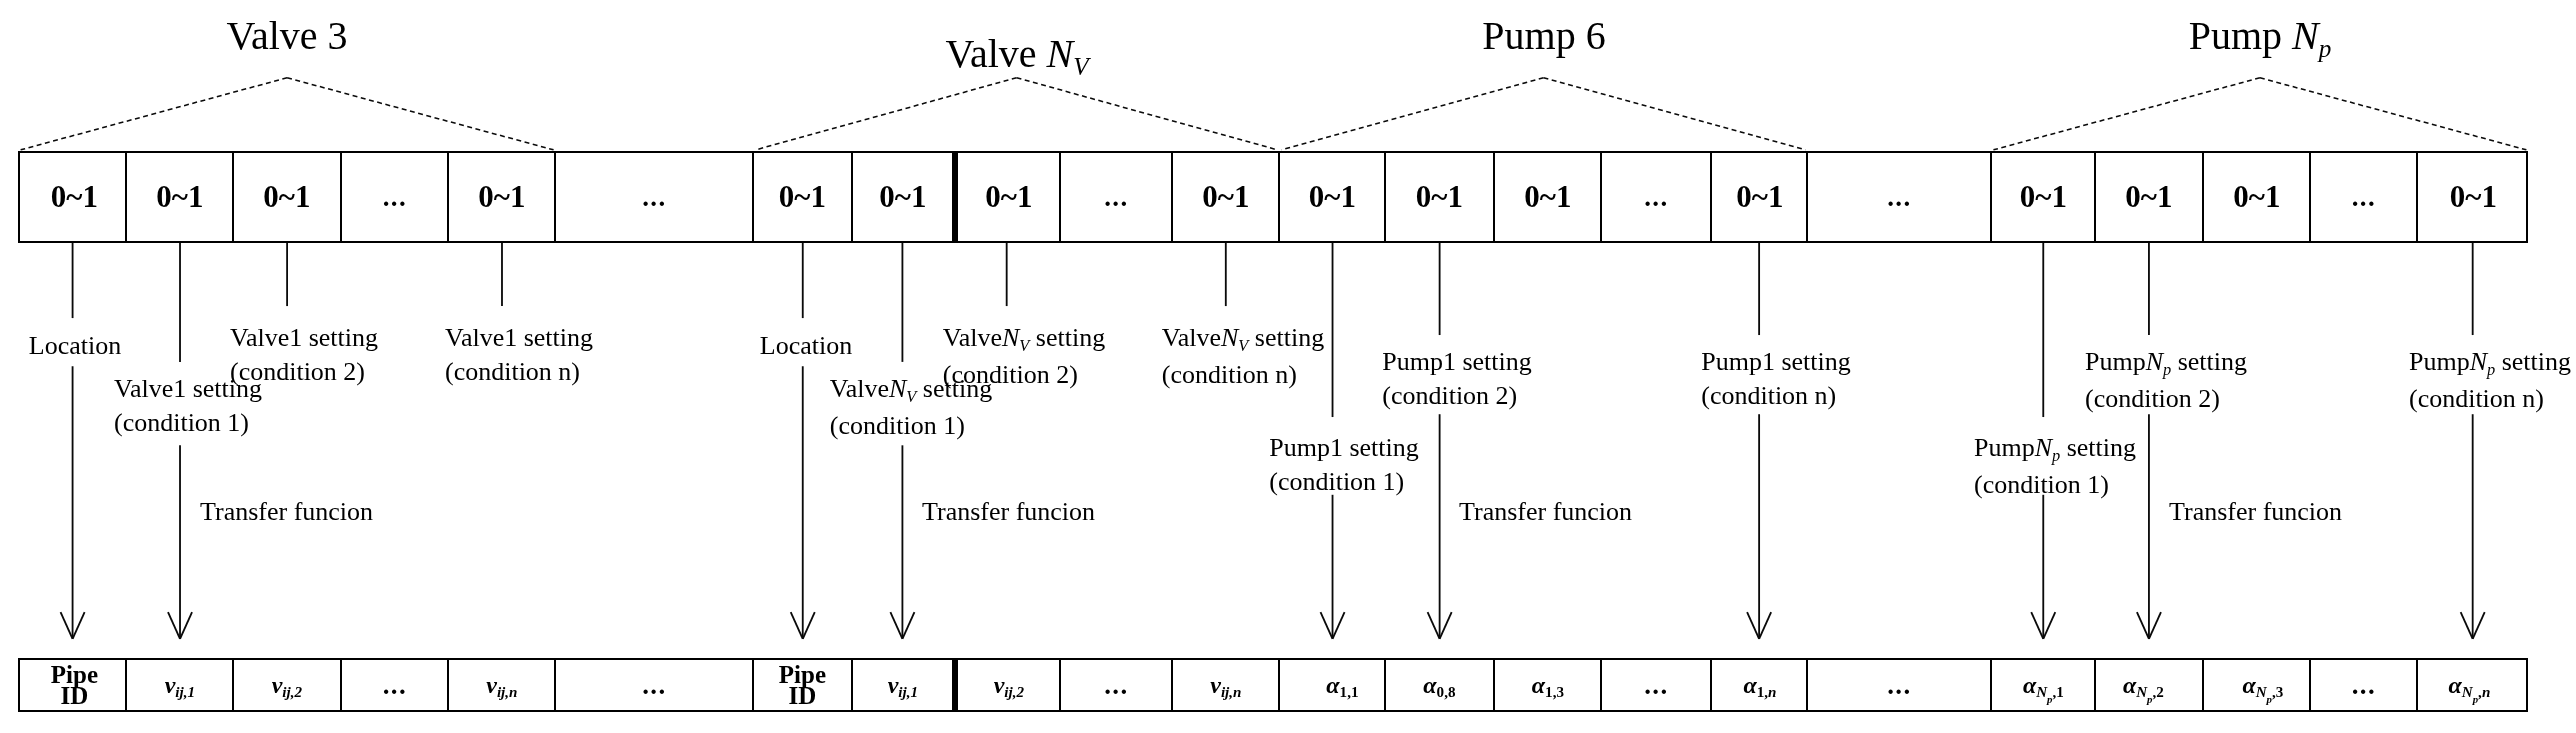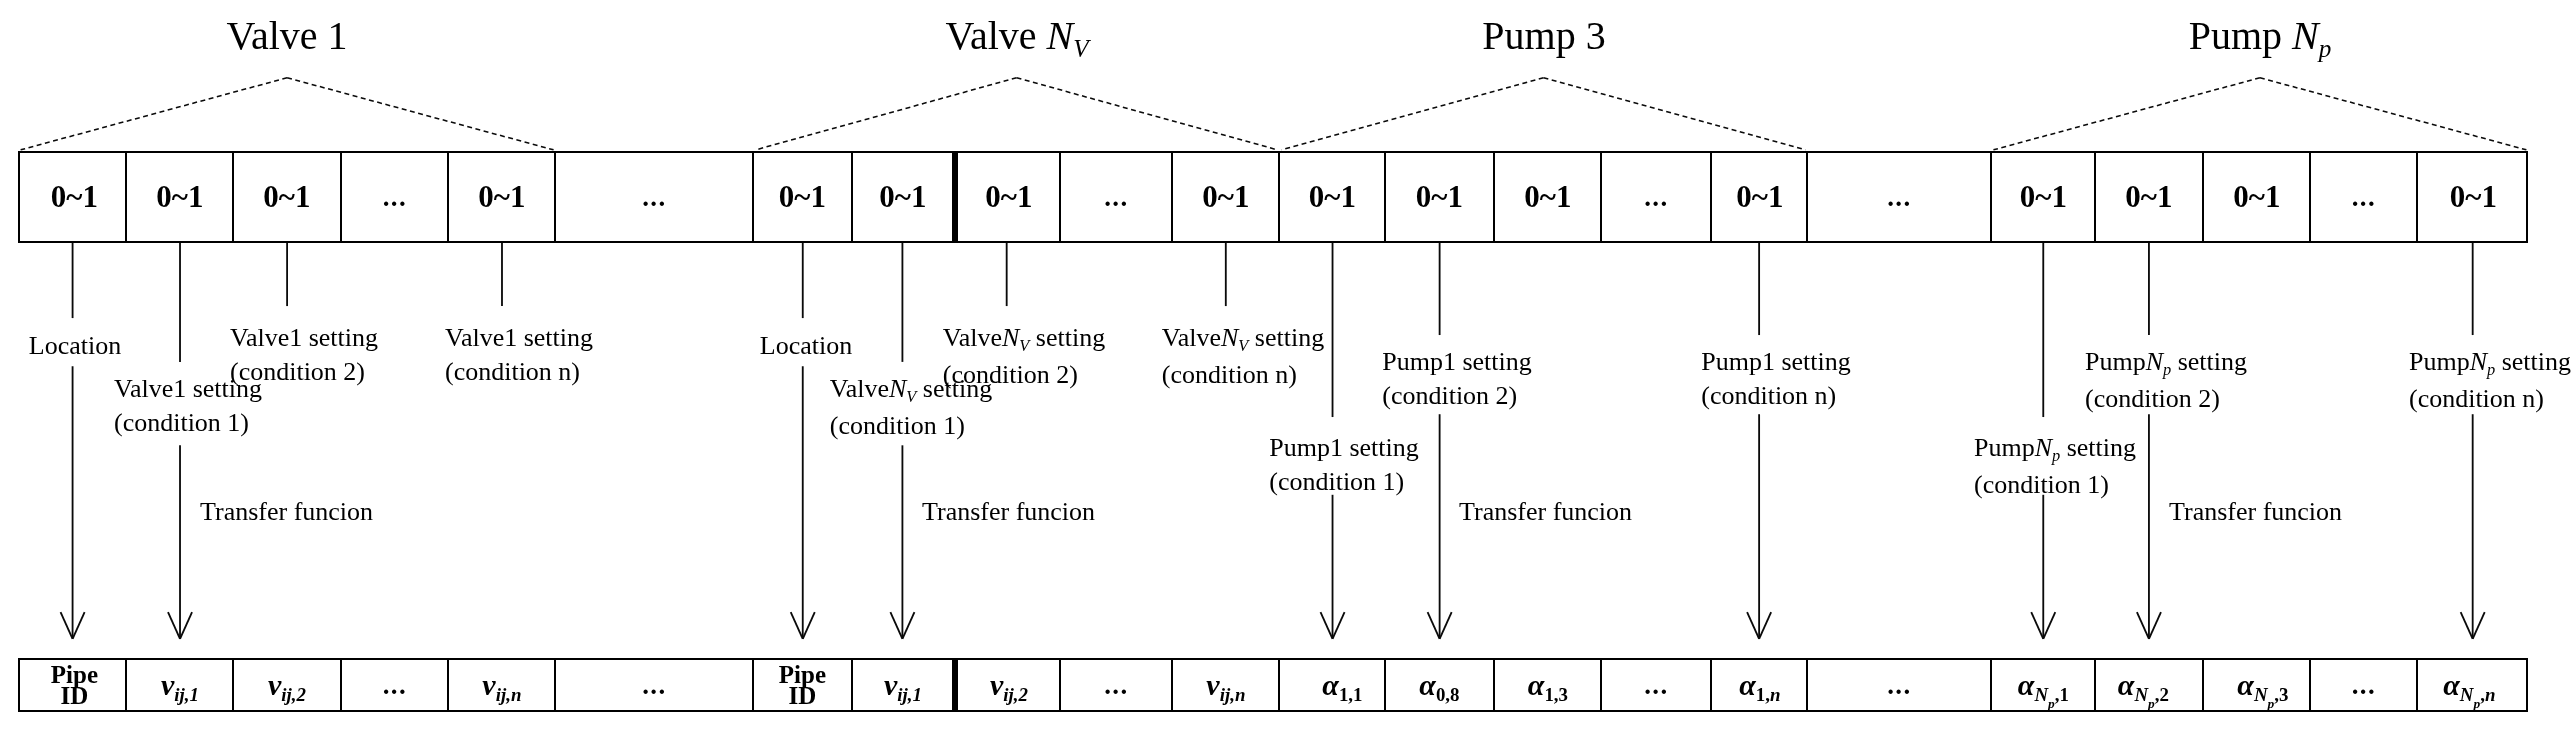--- a/index.html
+++ b/index.html
@@ -28,21 +28,21 @@
   .cell{
     position:absolute;top:0;height:100%;box-sizing:border-box;
     border-left:2.1px solid #000;display:flex;align-items:center;justify-content:center;
     overflow:visible;
   }
   .cell.no-border{border-left:none;}
   .cell.thick{border-left-width:6.4px;}
 
   .top-text{font-weight:bold;font-size:31px;}
   .dots{font-weight:bold;font-size:27px;letter-spacing:1.4px;}
-  .bot-base{font-weight:bold;font-size:30px;white-space:nowrap;}
+  .bot-base{font-weight:bold;font-size:24px;white-space:nowrap;}
   .pipe{font-weight:bold;font-size:25px;line-height:21px;text-align:center;}
 
   .mid-label{
     position:absolute;font-size:26px;line-height:34px;white-space:nowrap;text-align:left;
   }
   .mid-label.centered{transform:translateX(-50%);}
 
   .it{font-style:italic;}
   .sub1{font-size:63%;position:relative;top:0.33em;}
   .sub2{font-size:45%;position:relative;top:0.95em;}
@@ -135,23 +135,23 @@
         <line x1="3057" y1="866" x2="3040" y2="904" class="head"></line>
       </g>
       <g>
         <line x1="3498" y1="343" x2="3498" y2="474" class="arrow-line"></line>
         <line x1="3498" y1="586" x2="3498" y2="902" class="arrow-line"></line>
         <line x1="3481" y1="866" x2="3498" y2="904" class="head"></line>
         <line x1="3515" y1="866" x2="3498" y2="904" class="head"></line>
       </g>
     </svg>
   <div id="headers">
-      <div class="header" style="left: 287px;"><span>Valve 1</span></div>
-      <div class="header" style="left: 1017px;"><span>Valve </span><span class="it">N</span><span class="it sub1">V</span></div>
-      <div class="header" style="left: 1544px;"><span>Pump 3</span></div>
+      <div class="header" style="left: 287px;"><span>Valve 3</span></div>
+      <div class="header" style="left: 1017px; margin-top: 18px;"><span>Valve </span><span class="it">N</span><span class="it sub1">V</span></div>
+      <div class="header" style="left: 1544px;"><span>Pump 6</span></div>
       <div class="header" style="left: 2260px;"><span>Pump </span><span class="it">N</span><span class="it sub1">p</span></div>
     </div>
   <div id="top-row" class="row">
       <div class="cell no-border" style="left: 0px; width: 108px;">
         <span class="top-text">0~1</span>
       </div>
       <div class="cell" style="left: 105px; width: 107px;">
         <span class="top-text">0~1</span>
       </div>
       <div class="cell" style="left: 212px; width: 107px;">

